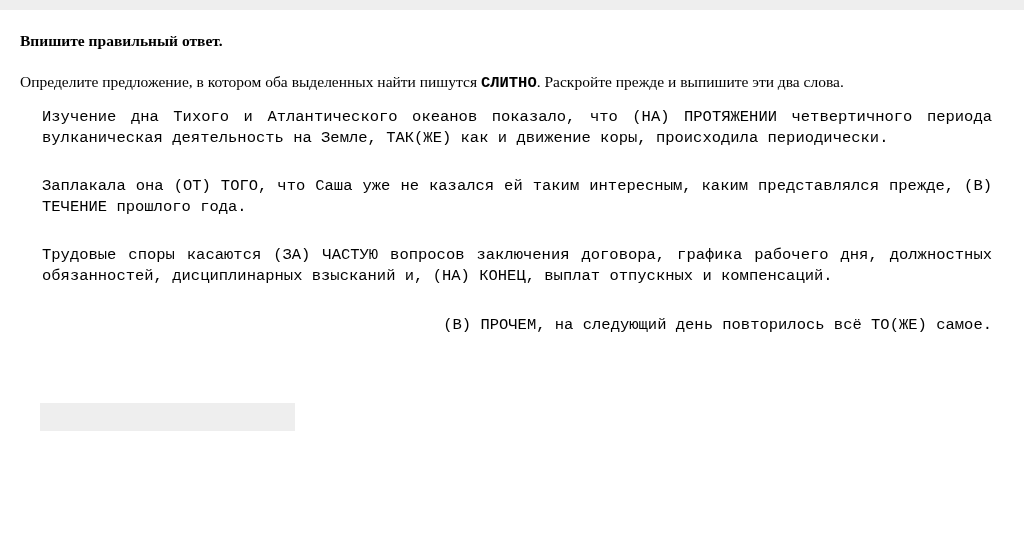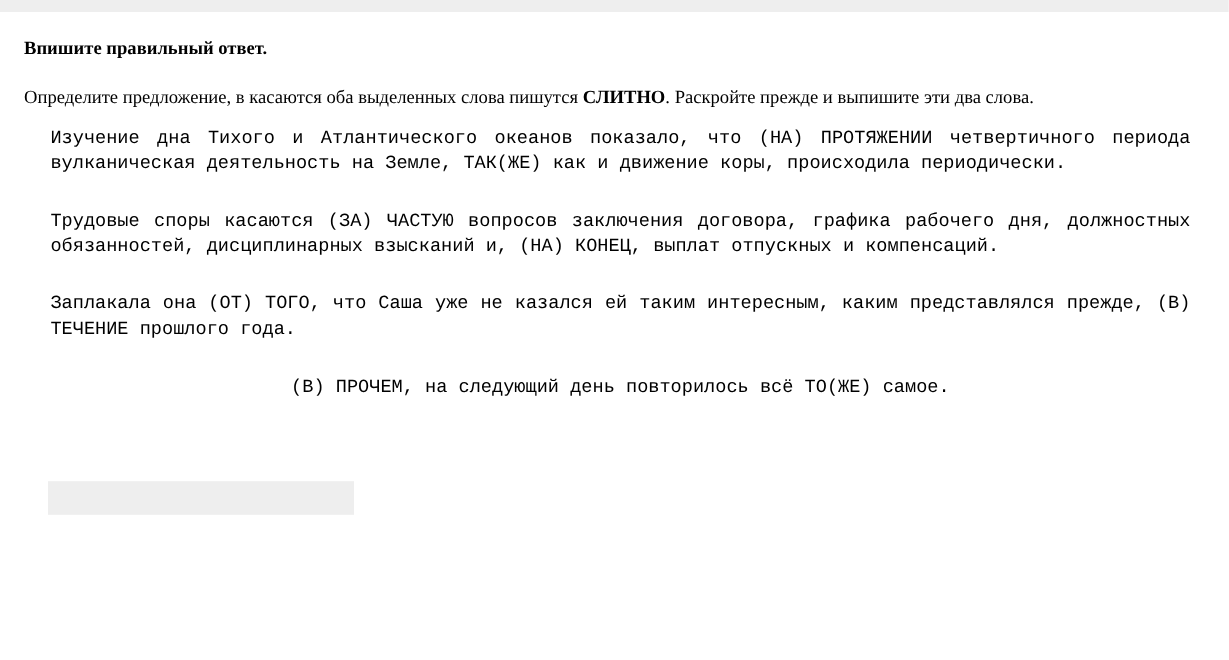--- a/index.html
+++ b/index.html
@@ -32,38 +32,39 @@
     line-height: 1.2;
   }
   .task-instruction {
     font-size: 15.5px;
     margin-top: 21px;
     line-height: 1.25;
     text-align: justify;
   }
   .task-instruction .bold {
     font-weight: bold;
+    font-family: Liberation Mono, monospace;
   }
   .options {
     margin-top: 14px;
     font-family: Liberation Mono, monospace;
   }
   .option {
     font-size: 15.5px;
     line-height: 1.33;
     text-align: justify;
     margin: 0 0 28px 0;
     padding-left: 22px;
     padding-right: 2px;
   }
   .option:last-child {
     margin-bottom: 0;
   }
   .option.nojustify {
-    text-align: center;
+    text-align: right;
   }
   .option .line2 {
     display: block;
   }
   .answer-box {
     margin-top: 40px;
     margin-left: 20px;
     width: 255px;
     height: 28px;
     background: #eeeeee;
@@ -78,30 +79,30 @@
 </head>
 <body>
 
 <div class="top-bar"></div>
 
 <div class="page">
 
   <div class="task-title">Впишите правильный ответ.</div>
 
   <div class="task-instruction">
-    <span>Определите предложение, в касаются оба выделенных слова пишутся </span><span class="bold">СЛИТНО</span><span>. Раскройте прежде и выпишите эти два слова.</span>
+    <span>Определите предложение, в котором оба выделенных найти пишутся </span><span class="bold">СЛИТНО</span><span>. Раскройте прежде и выпишите эти два слова.</span>
   </div>
 
   <div class="options">
 
     <p class="option">Изучение дна Тихого и Атлантического океанов показало, что (НА) ПРОТЯЖЕНИИ четвертичного периода вулканическая деятельность на Земле, ТАК(ЖЕ) как и движение коры, происходила периодически.</p>
 
+    <p class="option">Заплакала она (ОТ) ТОГО, что Саша уже не казался ей таким интересным, каким представлялся прежде, (В) ТЕЧЕНИЕ прошлого года.</p>
+
     <p class="option">Трудовые споры касаются (ЗА) ЧАСТУЮ вопросов заключения договора, графика рабочего дня, должностных обязанностей, дисциплинарных взысканий и, (НА) КОНЕЦ, выплат отпускных и компенсаций.</p>
-
-    <p class="option">Заплакала она (ОТ) ТОГО, что Саша уже не казался ей таким интересным, каким представлялся прежде, (В) ТЕЧЕНИЕ прошлого года.</p>
 
     <p class="option nojustify">(В) ПРОЧЕМ, на следующий день повторилось всё ТО(ЖЕ) самое.</p>
 
     <p class="option nojustify">
     </p>
 
   </div>
 
   <input class="answer-box" type="text" placeholder="" style="">
 

